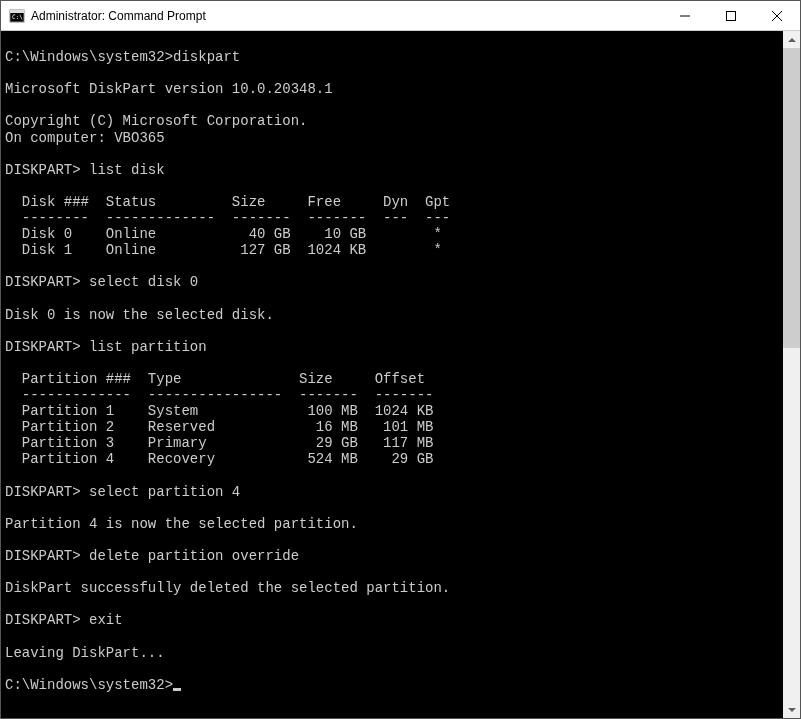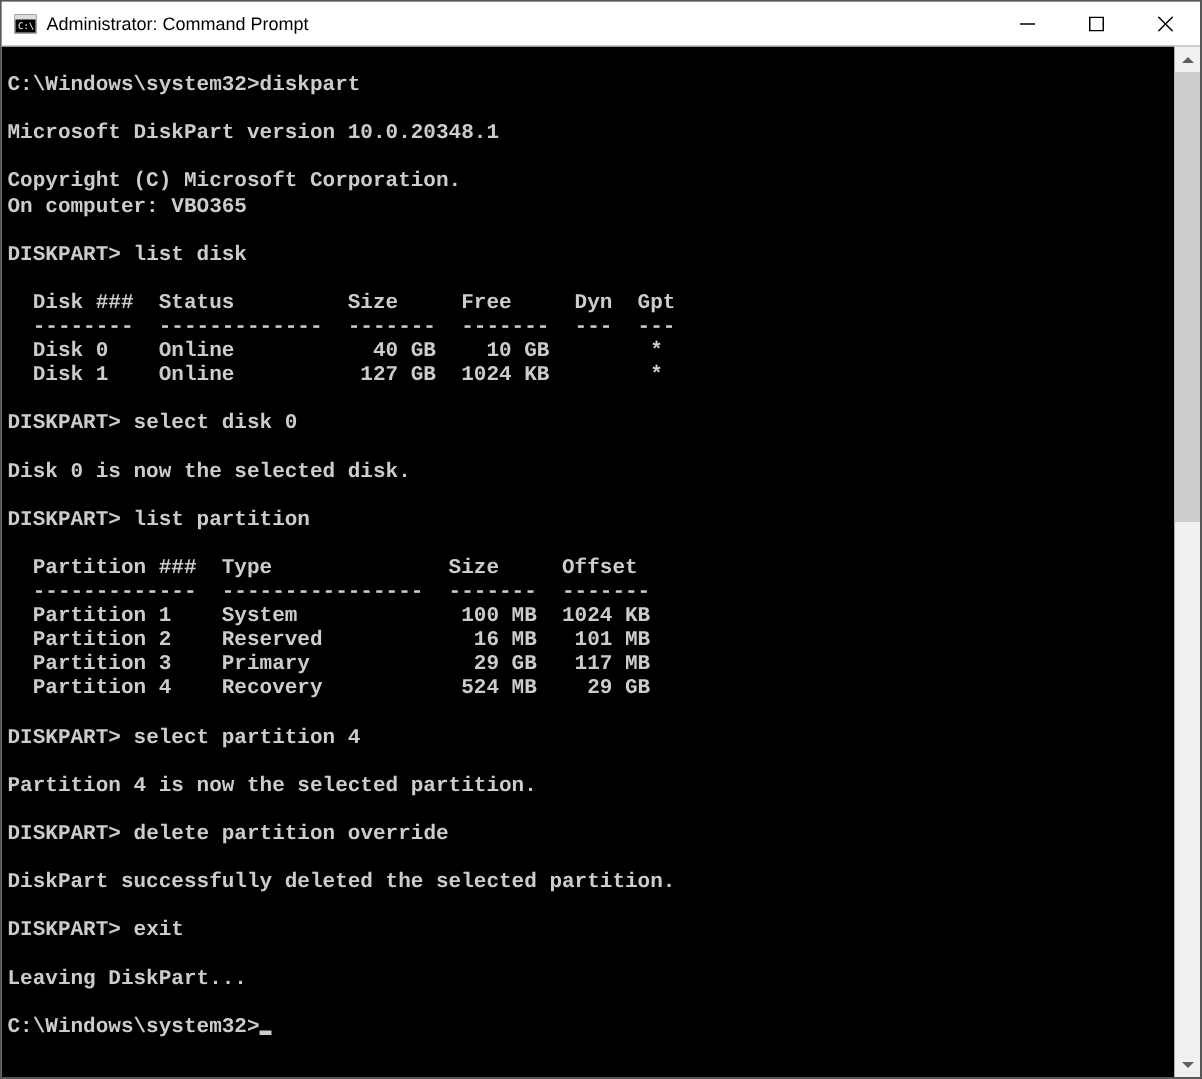--- a/index.html
+++ b/index.html
@@ -55,23 +55,22 @@
       align-items: center;
       justify-content: center;
       font-family: 'Segoe UI', sans-serif;
       font-size: 10px;
       color: #000;
       cursor: pointer;
     }
     .content-area {
       flex: 1;
       display: flex;
-      background: #e5e5e5;
+      background: #7f1d1d;
       overflow: hidden;
-      font-weight: bold;
     }
     .terminal {
       flex: 1;
       background: #000;
       color: #ccc;
       font-family: 'Consolas', 'Courier New', monospace;
       font-size: 14px;
       line-height: 1.15;
       padding: 2px 4px;
       white-space: pre;

